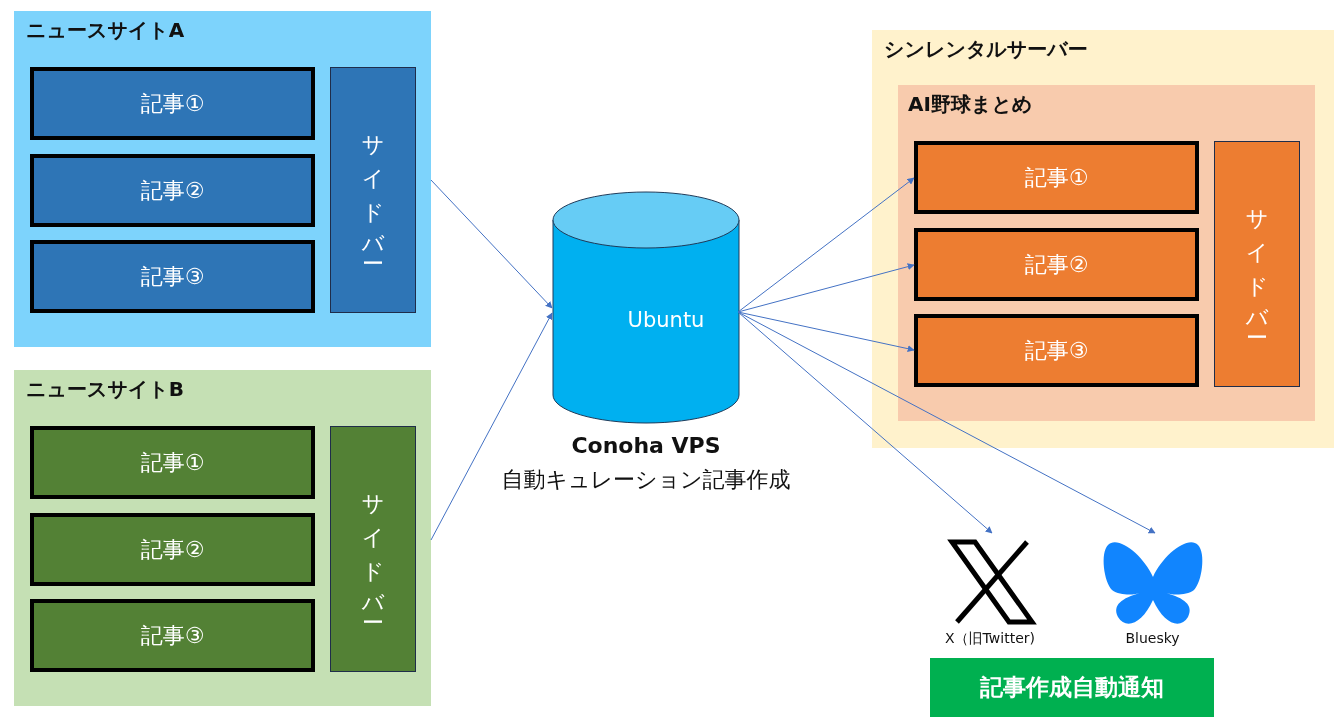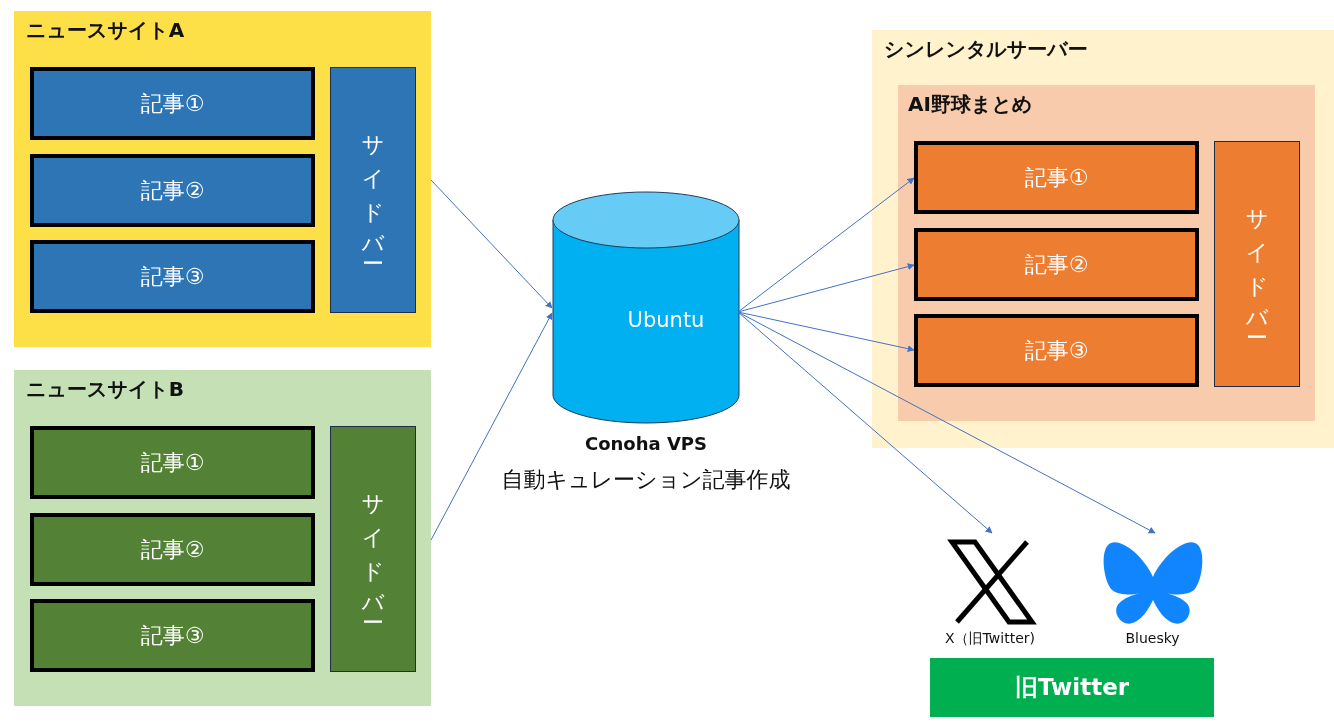--- a/index.html
+++ b/index.html
@@ -13,21 +13,21 @@
         color:#fff;font-size:22px;writing-mode:vertical-rl;letter-spacing:8px;}
   .blue{background:#2e75b6;}
   .green{background:#538135;}
   .orange{background:#ed7d31;}
   #arrows{position:absolute;left:0;top:0;width:1334px;height:725px;pointer-events:none;}
   .caption{position:absolute;text-align:center;color:#111;white-space:nowrap;}
 </style>
 </head>
 <body>
 
-<div class="abs" style="left:14px;top:11px;width:417px;height:336px;background:#fde047;">
+<div class="abs" style="left:14px;top:11px;width:417px;height:336px;background:#7dd3fc;">
   <div class="panel-title" style="left:12px;top:6px;">ニュースサイトA</div>
   <div class="card blue" style="left:16px;top:56px;width:285px;height:73px;">記事①</div>
   <div class="card blue" style="left:16px;top:143px;width:285px;height:73px;">記事②</div>
   <div class="card blue" style="left:16px;top:229px;width:285px;height:73px;">記事③</div>
   <div class="sidebar blue" style="left:316px;top:56px;width:86px;height:246px;">サイドバー</div>
 </div>
 
 <div class="abs" style="left:14px;top:370px;width:417px;height:336px;background:#c5e0b4;">
   <div class="panel-title" style="left:12px;top:6px;">ニュースサイトB</div>
   <div class="card green" style="left:16px;top:56px;width:285px;height:73px;">記事①</div>
@@ -70,21 +70,21 @@
     <line x1="1027" y1="542" x2="957" y2="622" stroke="#000" stroke-width="5"></line>
   </g>
 
   <g fill="#1185fe">
     <path d="M1153,577 C1143,555 1118,535 1108,545 C1100,553 1104,582 1112,590 C1120,596 1135,595 1140,593 C1122,598 1112,605 1118,617 C1126,630 1142,624 1153,600 Z"></path>
     <path d="M1153,577 C1163,555 1188,535 1198,545 C1206,553 1202,582 1194,590 C1186,596 1171,595 1166,593 C1184,598 1194,605 1188,617 C1180,630 1164,624 1153,600 Z"></path>
   </g>
 </svg>
 
 <div class="caption" style="left:553px;top:308px;width:186px;color:#fff;font-size:21px;margin-left:20px;">Ubuntu</div>
-<div class="caption" style="left:496px;top:433px;width:300px;font-size:18px;font-weight:bold;">Conoha VPS</div>
+<div class="caption" style="left:496px;top:433px;width:300px;font-size:22px;font-weight:bold;">Conoha VPS</div>
 <div class="caption" style="left:446px;top:465px;width:400px;font-size:22px;">自動キュレーション記事作成</div>
 
 <div class="caption" style="left:920px;top:630px;width:140px;font-size:14px;">X（旧Twitter)</div>
 <div class="caption" style="left:1090px;top:630px;width:125px;font-size:14px;">Bluesky</div>
 
 <div class="abs" style="left:930px;top:658px;width:284px;height:59px;background:#00b050;display:flex;align-items:center;justify-content:center;">
-  <span style="color:#fff;font-size:23px;font-weight:bold;">旧Twitter</span>
+  <span style="color:#fff;font-size:23px;font-weight:bold;">記事作成自動通知</span>
 </div>
 
 </body></html>

